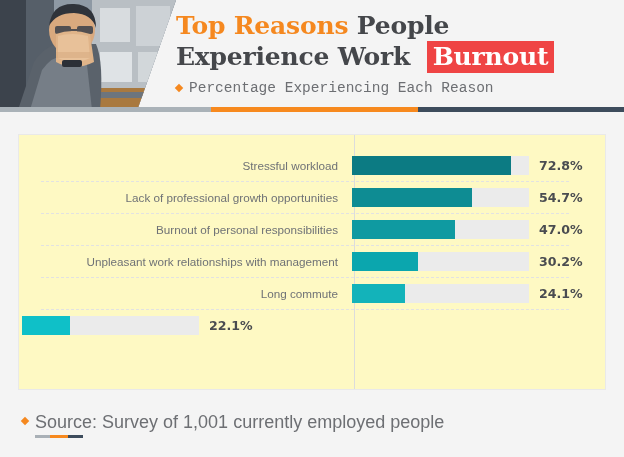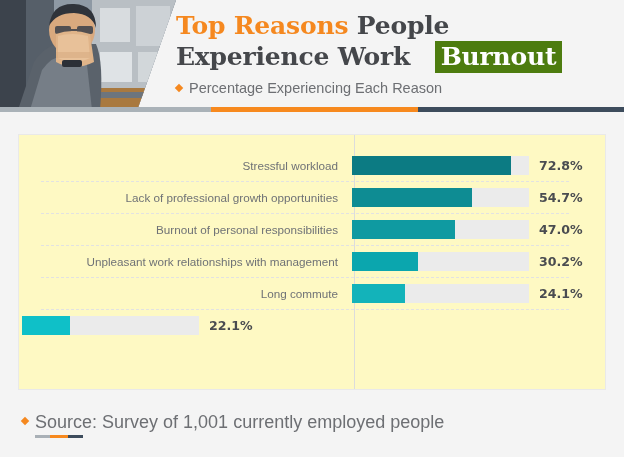--- a/index.html
+++ b/index.html
@@ -20,26 +20,26 @@
     clip-path: polygon(0 0, 100% 0, 78% 100%, 0 100%);
     background: #6f7782;
   }
   .photo svg { display: block; width: 176px; height: 110px; }
 
   .title-wrap { position: absolute; left: 176px; top: 10px; width: 448px; }
   .title-line { font-family: "DejaVu Serif", serif; font-weight: bold;
     font-size: 25px; line-height: 31px; color: #45474b; letter-spacing: -0.2px; }
   .t-orange { color: #f5881f; }
   .burnout-box {
-    display: inline-block; background: #4d7c0f; color: #ffffff;
-    padding: 0 6px 1px 6px; margin-left: 16px;
+    display: inline-block; background: #ef4444; color: #ffffff;
+    padding: 0 6px 1px 6px; margin-left: 8px;
   }
   .subtitle {
     margin-top: 7px; font-size: 14.5px; color: #6d6f73;
-    font-family: Liberation Sans, sans-serif; display: flex; align-items: center;
+    font-family: Liberation Mono, monospace; display: flex; align-items: center;
   }
   .diamond {
     width: 6px; height: 6px; background: #f5881f;
     transform: rotate(45deg); display: inline-block; margin-right: 7px; flex: none;
   }
 
   .rule { position: absolute; top: 107px; left: 0; width: 624px; height: 5px; display: flex; }
   .rule-gray  { width: 211px; background: #aab2b8; }
   .rule-orange{ width: 207px; background: #f7891e; }
   .rule-dark  { flex: 1; background: #3d4c5c; }

